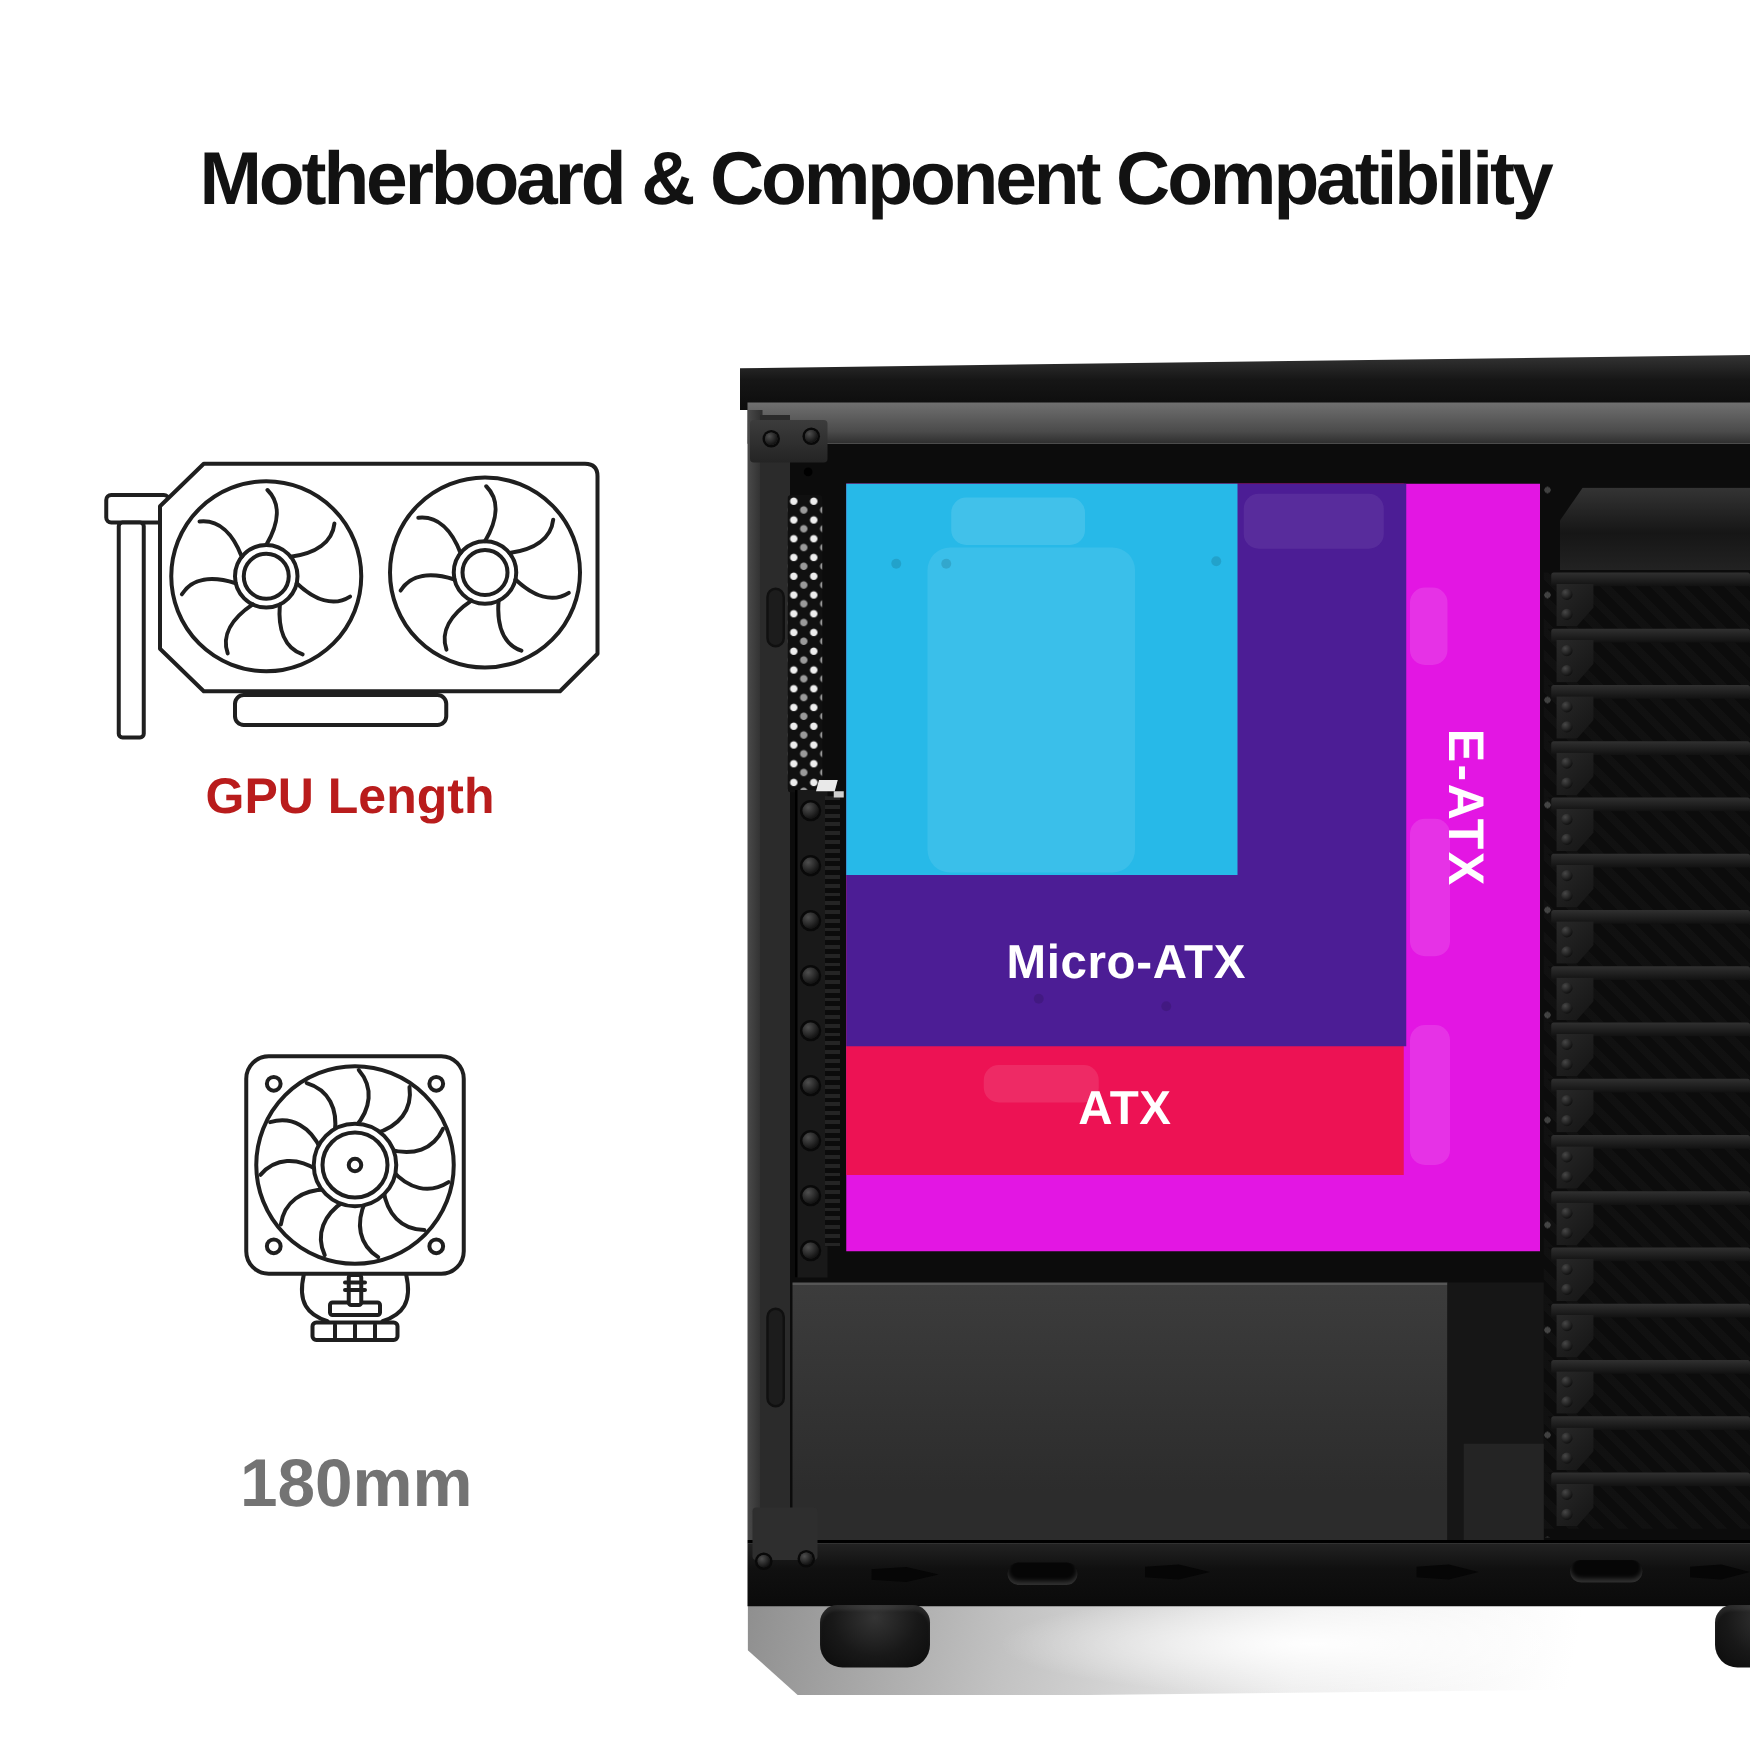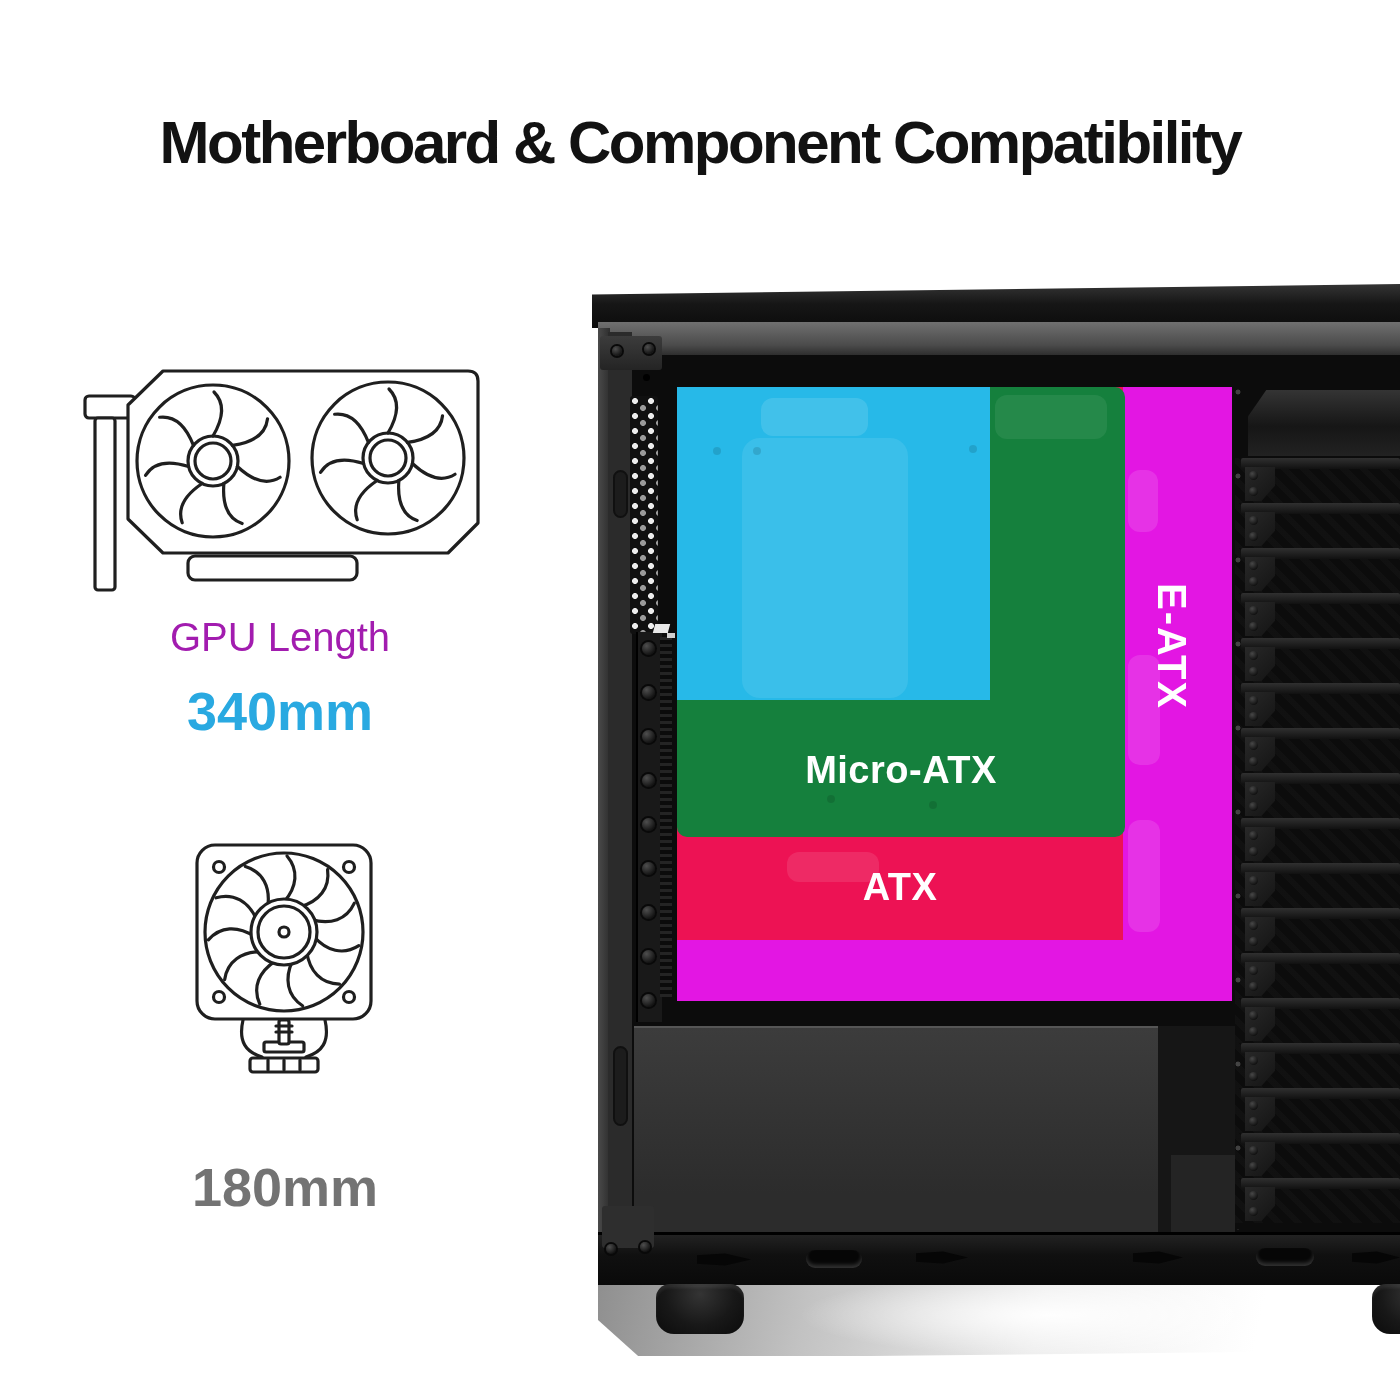--- a/index.html
+++ b/index.html
@@ -5,21 +5,21 @@
   html,body{margin:0;padding:0;background:#ffffff;}
   .stage{position:relative;width:1400px;height:1400px;background:#fff;overflow:hidden;
          font-family:"Liberation Sans",sans-serif;}
   .abs{position:absolute;}
 
   
   #page-title{position:absolute;left:0;top:108px;width:1400px;height:90px;
     font-size:60px;font-weight:700;letter-spacing:-2.5px;color:#121212;text-align:center;}
 
   
-  .spec-label{position:absolute;font-size:40px;color:#a21caf;text-align:center;}
+  .spec-label{position:absolute;font-size:40px;color:#b91c1c;text-align:center;font-weight:bold;}
   .spec-value{position:absolute;font-size:54px;font-weight:700;text-align:center;}
   #gpu-icon{left:75px;top:363px;width:410px;height:230px;}
   #gpu-label{left:75px;top:615px;width:410px;}
   #gpu-value{left:75px;top:680px;width:410px;}
   #cooler-icon{left:188px;top:836px;width:192px;height:248px;}
   #cooler-label{left:25px;top:1092px;width:520px;}
   #cooler-value{left:25px;top:1156px;width:520px;}
   svg .ln{fill:none;stroke:#1f1f1f;stroke-width:3.2;stroke-linecap:round;stroke-linejoin:round;}
   svg .fl{fill:#ffffff;stroke:#1f1f1f;stroke-width:3.2;stroke-linejoin:round;}
 
@@ -148,21 +148,20 @@
           <use href="#gb" transform="rotate(51.4)"></use>
           <use href="#gb" transform="rotate(102.8)"></use>
         <use href="#gb" transform="rotate(154.2)"></use>
           <use href="#gb" transform="rotate(205.7)"></use>
         <use href="#gb" transform="rotate(257.1)"></use>
           <use href="#gb" transform="rotate(308.5)"></use>
       </g>
     </g>
   </svg>
   <div id="gpu-label" class="spec-label">GPU Length</div>
-  <div id="gpu-value" class="spec-value" style="color: rgb(41, 169, 225);">340mm</div>
 
   <svg id="cooler-icon" class="abs" viewBox="0 0 192 248" xmlns="http://www.w3.org/2000/svg">
     <defs>
         <path id="cb" d="M0,-30 C13,-45 15,-62 3,-76"></path>
       </defs>
     <path class="ln" d="M55,184 C50,206 58,216 74,221 M137,184 C142,206 134,216 118,221"></path>
     <rect class="fl" x="62" y="222" width="68" height="14" rx="3"></rect>
     <path class="ln" d="M80,224 V234 M96,224 V234 M112,224 V234"></path>
     <rect class="fl" x="76" y="206" width="40" height="10" rx="2"></rect>
     <rect class="fl" x="91" y="184" width="10" height="24" rx="2"></rect>
@@ -353,21 +352,21 @@
     <div id="region-eatx" class="mobo" style="background-color: rgb(227, 22, 227);">
       <div class="grommet" style="left:451px;top:83px;width:30px;height:62px;"></div>
       <div class="grommet" style="left:451px;top:268px;width:32px;height:110px;"></div>
       <div class="grommet" style="left:451px;top:433px;width:32px;height:112px;"></div>
       <span id="label-eatx">E-ATX</span>
     </div>
     <div id="region-atx" class="mobo" style="background-color: rgb(237, 18, 84);">
       <div class="grommet" style="left:110px;top:465px;width:92px;height:30px;background:rgba(255,255,255,.10);"></div>
       <div class="mobo-label" id="label-atx">ATX</div>
     </div>
-    <div id="region-micro" class="mobo" style="background-color: #15803d; border-radius: 10px;">
+    <div id="region-micro" class="mobo" style="background-color: #4c1d95;">
       <div class="grommet" style="left:318px;top:8px;width:112px;height:44px;background:rgba(255,255,255,.07);"></div>
       <div class="dot" style="left:150px;top:408px;"></div>
       <div class="dot" style="left:252px;top:414px;"></div>
       <div class="mobo-label" id="label-micro">Micro-ATX</div>
     </div>
     <div id="region-mini" class="mobo" style="background-color: rgb(39, 185, 232);">
       <div class="grommet" style="left:84px;top:11px;width:107px;height:38px;"></div>
       <div class="grommet" style="left:65px;top:51px;width:166px;height:260px;background:rgba(255,255,255,.09);border-radius:18px;"></div>
       <div class="dot" style="left:36px;top:60px;"></div>
       <div class="dot" style="left:76px;top:60px;"></div>

